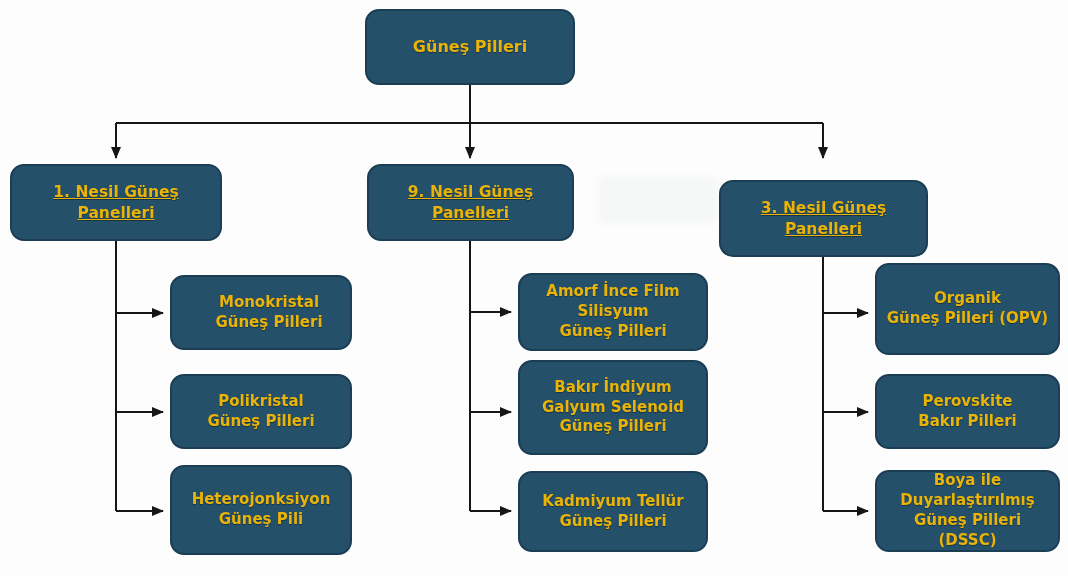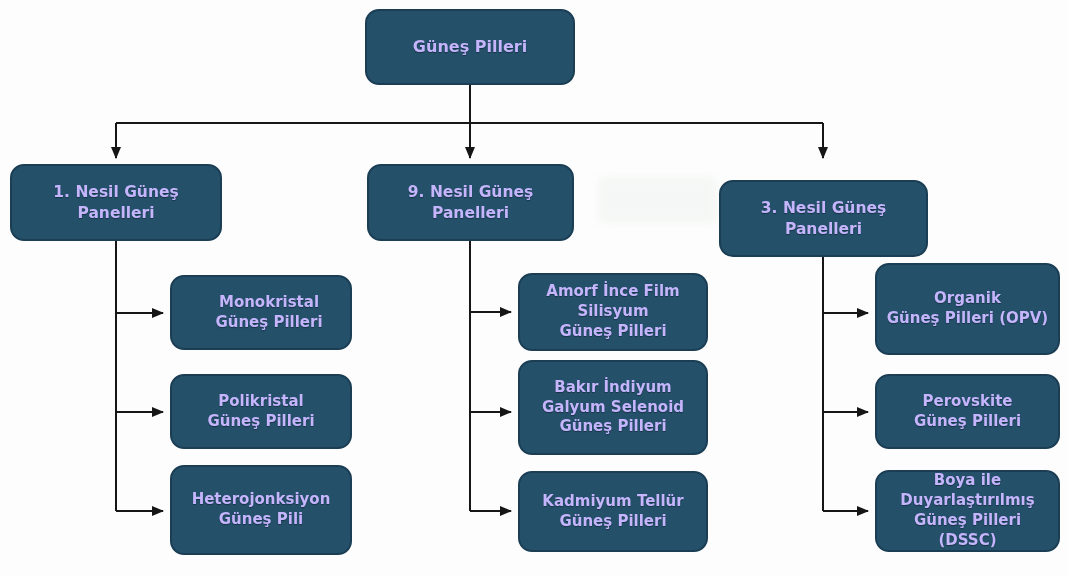--- a/index.html
+++ b/index.html
@@ -21,33 +21,33 @@
     width: 1068px;
     height: 576px;
     pointer-events: none;
   }
   .node {
     position: absolute;
     box-sizing: border-box;
     background: #24506A;
     border: 2px solid #1B3E55;
     border-radius: 14px;
-    color: #c4b5fd;
+    color: #eab308;
     font-weight: bold;
     display: flex;
     align-items: center;
     justify-content: center;
     text-align: center;
     white-space: pre-line;
     line-height: 1.32;
     text-shadow: 0 1px 1px rgba(0,0,0,0.35);
     padding: 4px 8px;
   }
   .node.root  { left: 365px; top: 9px;   width: 210px; height: 76px; font-size: 16px; }
-  .node.gen   { font-size: 15.5px; }
+  .node.gen   { font-size: 15.5px; text-decoration: underline; }
   #gen1 { left: 10px;  top: 164px; width: 212px; height: 77px; }
   #gen2 { left: 367px; top: 164px; width: 207px; height: 77px; }
   #gen3 { left: 719px; top: 180px; width: 209px; height: 77px; }
   .node.leaf { font-size: 15px; }
   
   #l11 { left: 170px; top: 275px; width: 182px; height: 75px; padding-left: 24px; }
   #l12 { left: 170px; top: 374px; width: 182px; height: 75px; }
   #l13 { left: 170px; top: 465px; width: 182px; height: 90px; }
   
   #l21 { left: 518px; top: 273px; width: 190px; height: 78px; }
@@ -125,18 +125,18 @@
 Güneş Pilleri</div>
   <div class="node leaf" id="l22">Bakır İndiyum
 Galyum Selenoid
 Güneş Pilleri</div>
   <div class="node leaf" id="l23">Kadmiyum Tellür
 Güneş Pilleri</div>
 
   <div class="node leaf" id="l31">Organik
 Güneş Pilleri (OPV)</div>
   <div class="node leaf" id="l32">Perovskite
-Güneş Pilleri</div>
+Bakır Pilleri</div>
   <div class="node leaf" id="l33">Boya ile
 Duyarlaştırılmış
 Güneş Pilleri (DSSC)</div>
 
 </div>
 
 </body></html>

